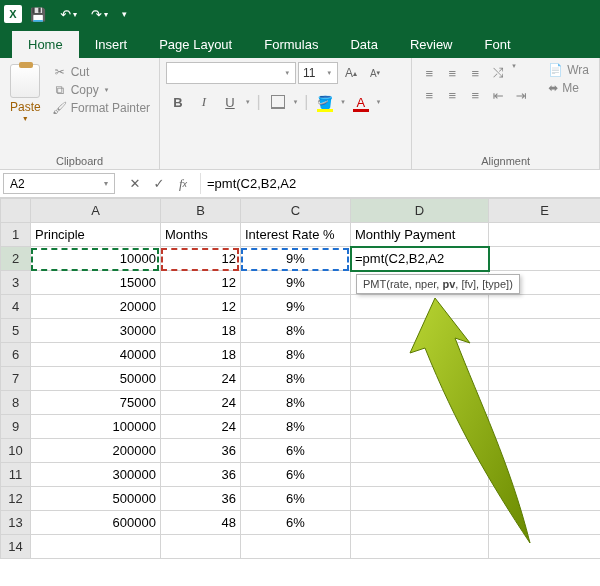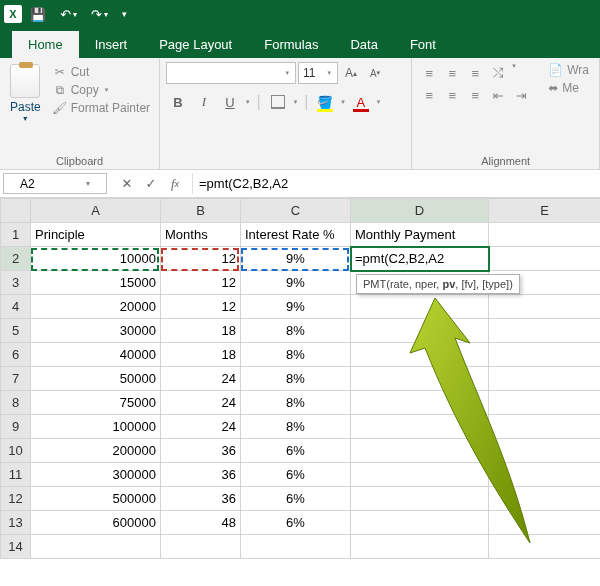--- a/index.html
+++ b/index.html
@@ -15,21 +15,21 @@
   .ribbon-tabs { background: #0c6332; height: 30px; display: flex; align-items: flex-end; padding-left: 12px; }
   .ribbon-tabs .tab { color: #fff; padding: 6px 16px; font-size: 13px; cursor: pointer; }
   .ribbon-tabs .tab.active { background: #f3f3f3; color: #0c6332; }
   
   
   .ribbon { background: #f3f3f3; height: 112px; display: flex; border-bottom: 1px solid #d4d4d4; }
   .ribbon-group { border-right: 1px solid #d4d4d4; display: flex; flex-direction: column; padding: 4px 6px 2px 6px; position: relative; }
   .ribbon-group .group-label { text-align: center; font-size: 11px; color: #666; margin-top: auto; padding-top: 2px; }
   .ribbon-group .group-body { display: flex; flex: 1; align-items: flex-start; gap: 4px; }
   
-  .paste-btn { display: flex; flex-direction: column; align-items: center; padding: 2px 4px; cursor: pointer; color:#0c4a6e; }
+  .paste-btn { display: flex; flex-direction: column; align-items: center; padding: 2px 4px; cursor: pointer; color:#a16207; }
   .paste-btn .paste-icon { width: 30px; height: 34px; background: linear-gradient(#fff,#eee); border: 1px solid #ccc; border-radius: 3px; position: relative; margin-bottom: 2px; }
   .paste-btn .paste-icon::before { content:''; position:absolute; top:-3px; left:8px; width:14px; height:6px; background:#d0a050; border-radius:2px; }
   .paste-btn span { font-size: 12px; }
   .paste-btn .dd2 { font-size: 8px; }
   
   .clip-col { display:flex; flex-direction:column; gap:2px; padding-top:2px; }
   .clip-item { display:flex; align-items:center; gap:4px; font-size:12px; color:#888; padding:1px 4px; cursor:pointer; white-space:nowrap; }
   .clip-item .ic { width:14px; height:14px; display:inline-flex; align-items:center; justify-content:center; font-size:12px; }
   
   .font-group .top-row, .font-group .bot-row { display:flex; align-items:center; gap:2px; }
@@ -46,21 +46,21 @@
   .fbtn.fontcolor::after { content:''; position:absolute; bottom:2px; left:4px; right:4px; height:3px; background:#c00; }
   .dd3 { font-size:7px; color:#888; padding:0 2px; cursor:pointer; }
   
   .align-group .arow { display:flex; gap:1px; }
   .abtn { width:22px; height:22px; display:flex; align-items:center; justify-content:center; color:#888; cursor:pointer; font-size:13px; }
   .align-group .right-col { display:flex; flex-direction:column; gap:2px; margin-left:8px; }
   .wrap-btn, .merge-btn { display:flex; align-items:center; gap:4px; font-size:12px; color:#888; cursor:pointer; padding:1px 4px; white-space:nowrap; }
   
   
   .formula-bar { height: 28px; display:flex; align-items:stretch; border-bottom:1px solid #d4d4d4; background:#fff; }
-  .name-box { width: 104px; border:1px solid #c0c0c0; margin:3px; display:flex; align-items:center; padding:0 16px; font-size:12px; background:#fff; }
+  .name-box { width: 112px; border:1px solid #c0c0c0; margin:3px; display:flex; align-items:center; padding:0 6px; font-size:12px; background:#fff; }
   .name-box .ndd { margin-left:auto; font-size:8px; color:#888; }
   .fx-btns { display:flex; align-items:center; gap:2px; padding:0 6px; }
   .fx-btn { width:22px; display:flex; align-items:center; justify-content:center; color:#666; font-size:13px; cursor:pointer; }
   .fx-label { font-style:italic; font-family:'Times New Roman',serif; font-size:13px; color:#666; }
   .formula-input { flex:1; display:flex; align-items:center; padding:0 6px; font-size:13px; border-left:1px solid #e0e0e0; margin:3px 3px 3px 0; }
   
   
   .grid-wrap { position:relative; }
   table.grid { border-collapse: collapse; table-layout: fixed; width: 100%; }
   table.grid th, table.grid td { border: 1px solid #d4d4d4; font-size: 13px; height: 24px; padding: 0 4px; background:#fff; overflow:visible; white-space:nowrap; }
@@ -102,20 +102,21 @@
   <div class="redo-icon">↷<span class="dd">▾</span></div>
   <div class="redo-icon" style="font-size:9px;">▾</div>
 </div>
 
 <div class="ribbon-tabs">
   <div class="tab active">Home</div>
   <div class="tab">Insert</div>
   <div class="tab">Page Layout</div>
   <div class="tab">Formulas</div>
   <div class="tab">Data</div>
+  <div class="tab">Review</div>
   <div class="tab">Font</div>
 </div>
 
 <div class="ribbon">
 
   <div class="ribbon-group" style="width:160px;">
     <div class="group-body">
       <div class="paste-btn">
         <div class="paste-icon"></div>
         <span>Paste</span>

